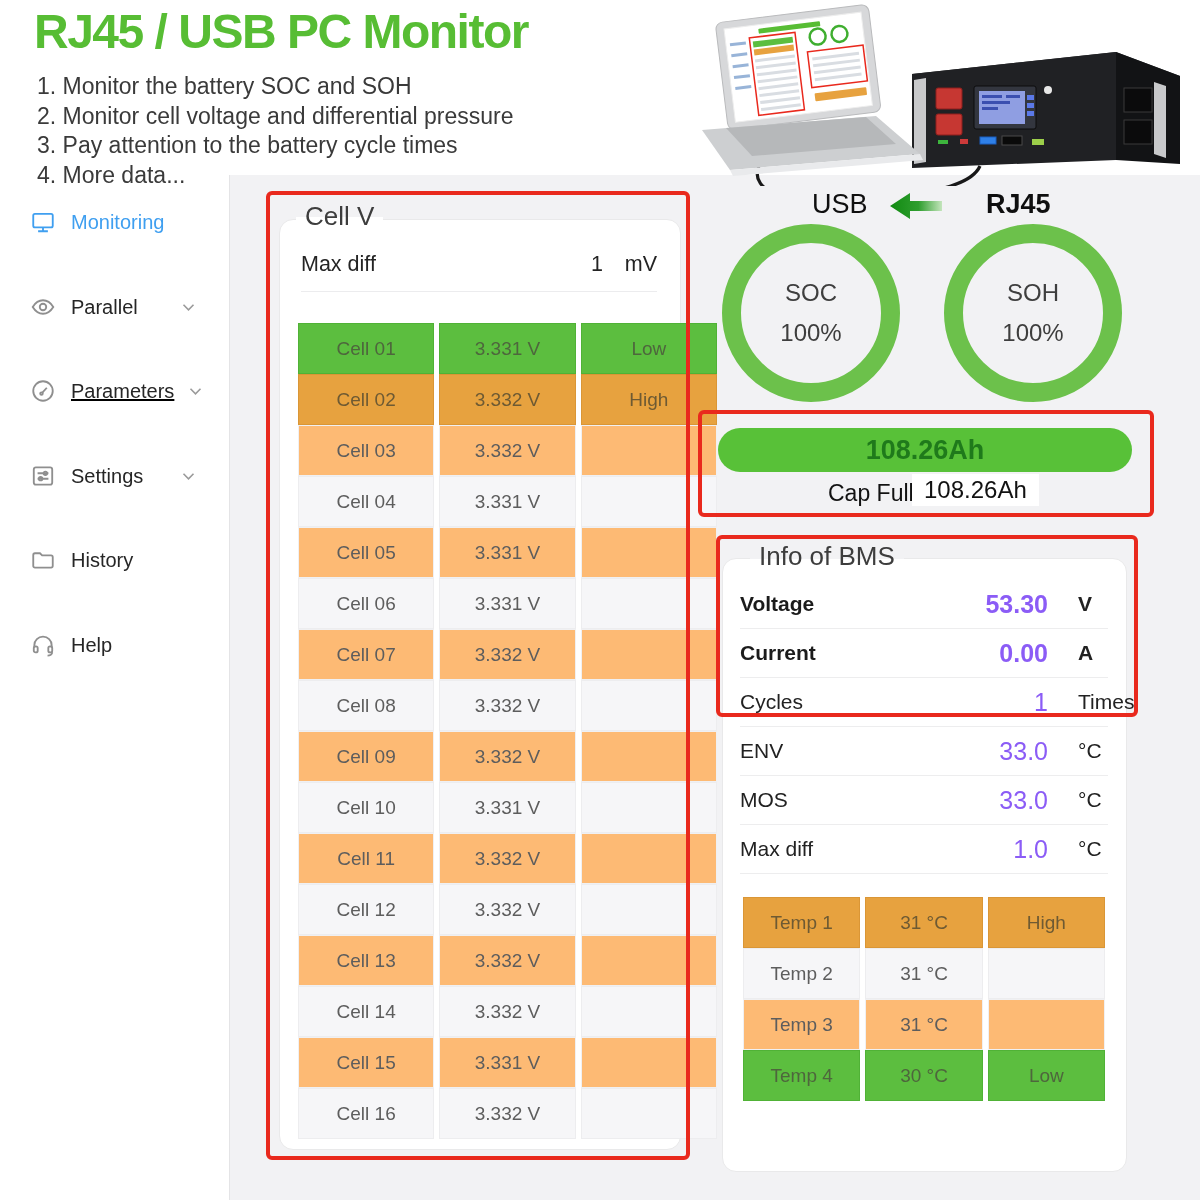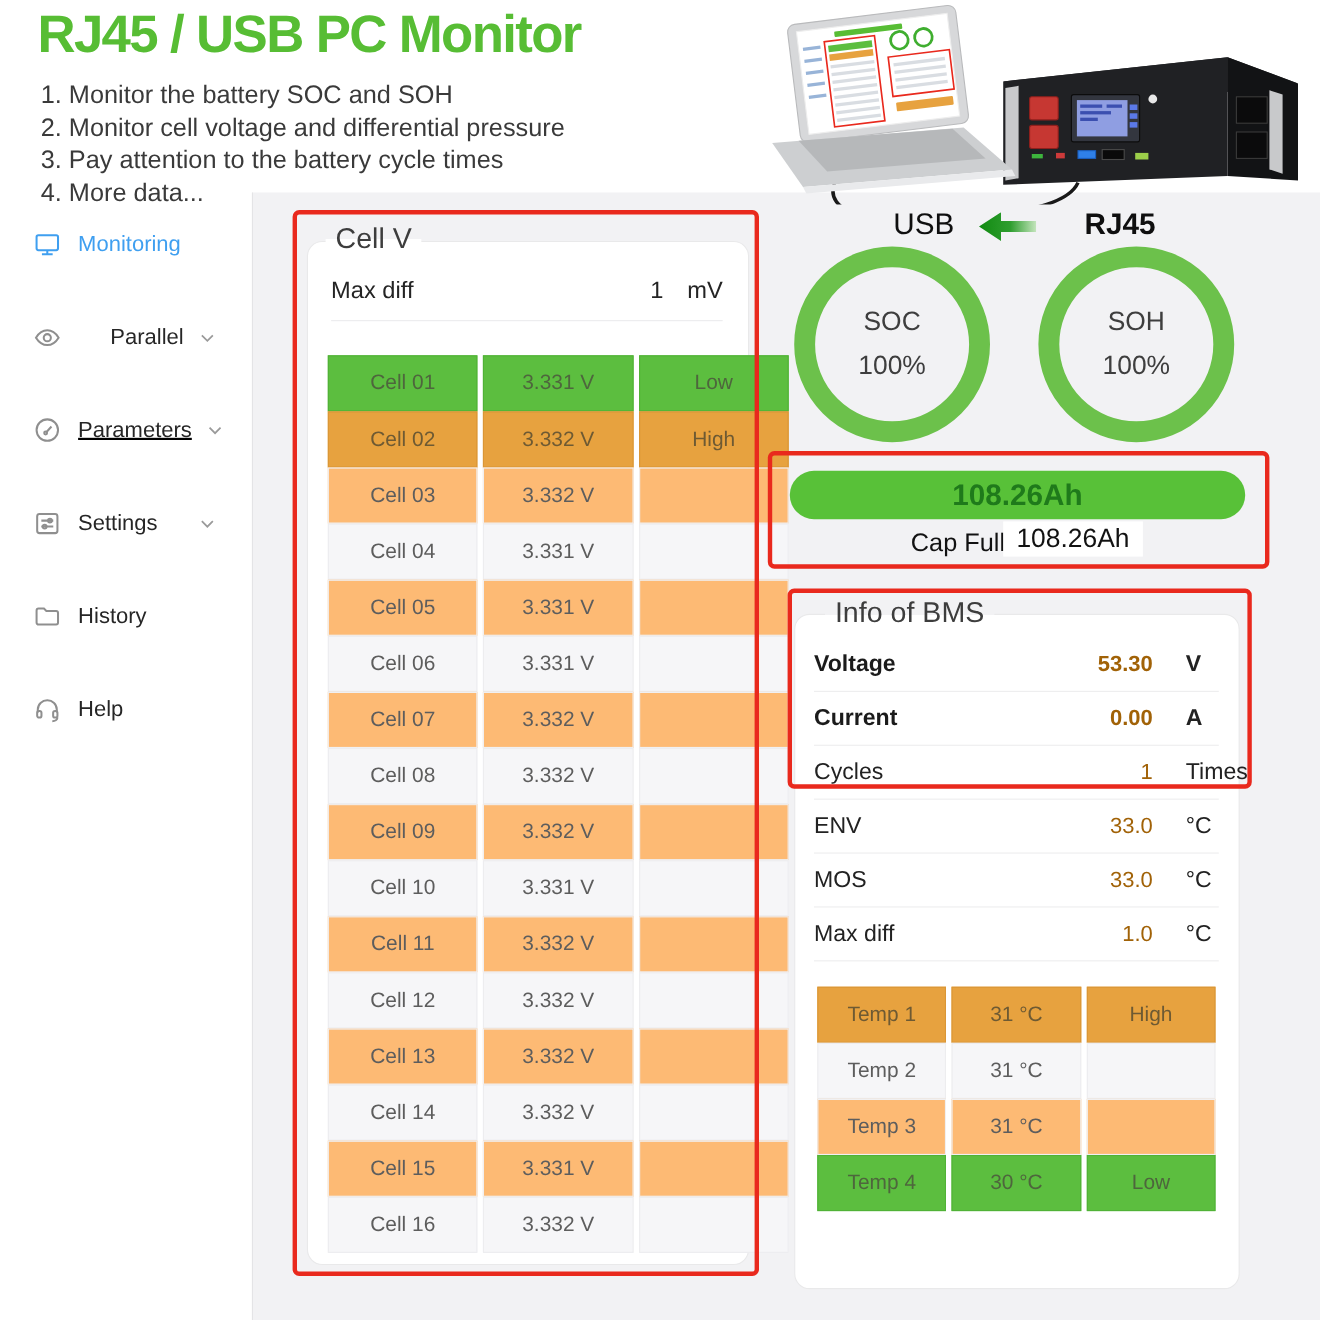--- a/index.html
+++ b/index.html
@@ -60,21 +60,21 @@
   .cap-pill{left:718px;top:428px;width:414px;height:44px;background:#58c138;border-radius:22px;text-align:center;line-height:44px;font-size:27px;font-weight:bold;color:#1f7a1b;z-index:2;}
   .cap-label{left:828px;top:480px;font-size:23px;color:#121212;z-index:2;}
   .cap-chip{left:912px;top:474px;height:32px;line-height:32px;background:#fff;padding:0 12px;font-size:24px;color:#121212;z-index:2;}
 
   
   .bms-card{left:722px;top:558px;width:403px;height:612px;background:#fff;border:1px solid #e9e9ea;border-radius:14px;z-index:1;}
   .bms-rows{left:740px;top:580px;width:368px;z-index:2;}
   .bms-row{display:flex;align-items:center;height:48px;border-bottom:1px solid #ededee;}
   .bms-label{flex:1;font-size:21px;color:#222;}
   .bms-row.bold .bms-label{font-weight:bold;color:#1b1b1b;}
-  .bms-value{width:110px;text-align:right;font-size:20px;color:#a16207;}
+  .bms-value{width:110px;text-align:right;font-size:25px;color:#8b5cf6;}
   .bms-row.bold .bms-value{font-weight:bold;}
   .bms-unit{box-sizing:border-box;width:60px;padding-left:30px;text-align:left;font-size:21px;color:#222;white-space:nowrap;}
   .bms-row.bold .bms-unit{font-weight:bold;}
 
   
   .temp-table{left:743px;top:897px;width:362px;display:grid;grid-template-columns:1fr 1fr 1fr;column-gap:5px;grid-auto-rows:51px;z-index:2;}
 
   .devices{left:680px;top:0;width:510px;height:186px;z-index:1;}
 </style>
 </head>
@@ -159,21 +159,21 @@
   <nav class="abs sidebar-nav">
       <div class="side-item active" style="top: 0px;">
         <svg width="26" height="26" viewBox="0 0 24 24" fill="none">
     <g class="icon-g" stroke-width="1.7">
             <rect x="3" y="4.5" width="18" height="12.5" rx="1.5"></rect>
             <path d="M12 17v3.2M7.5 20.5h9"></path>
           </g>
   </svg>
         <span class="lbl">Monitoring</span>
       </div>
-      <div class="side-item" style="top: 85px; text-align: right;">
+      <div class="side-item" style="top: 85px;">
         <svg width="26" height="26" viewBox="0 0 24 24" fill="none">
     <g class="icon-g" stroke-width="1.7">
             <path d="M2.5 12c2.6-4.2 6-6.2 9.5-6.2s6.9 2 9.5 6.2c-2.6 4.2-6 6.2-9.5 6.2S5.1 16.2 2.5 12z"></path>
             <circle cx="12" cy="12" r="3"></circle>
           </g>
   </svg>
         <span class="lbl">Parallel</span>
         <svg width="13" height="9" viewBox="0 0 13 9" fill="none">
     <path d="M1.5 1.8l5 5 5-5" stroke="#9a9a9a" stroke-width="1.6"></path>
   </svg>

